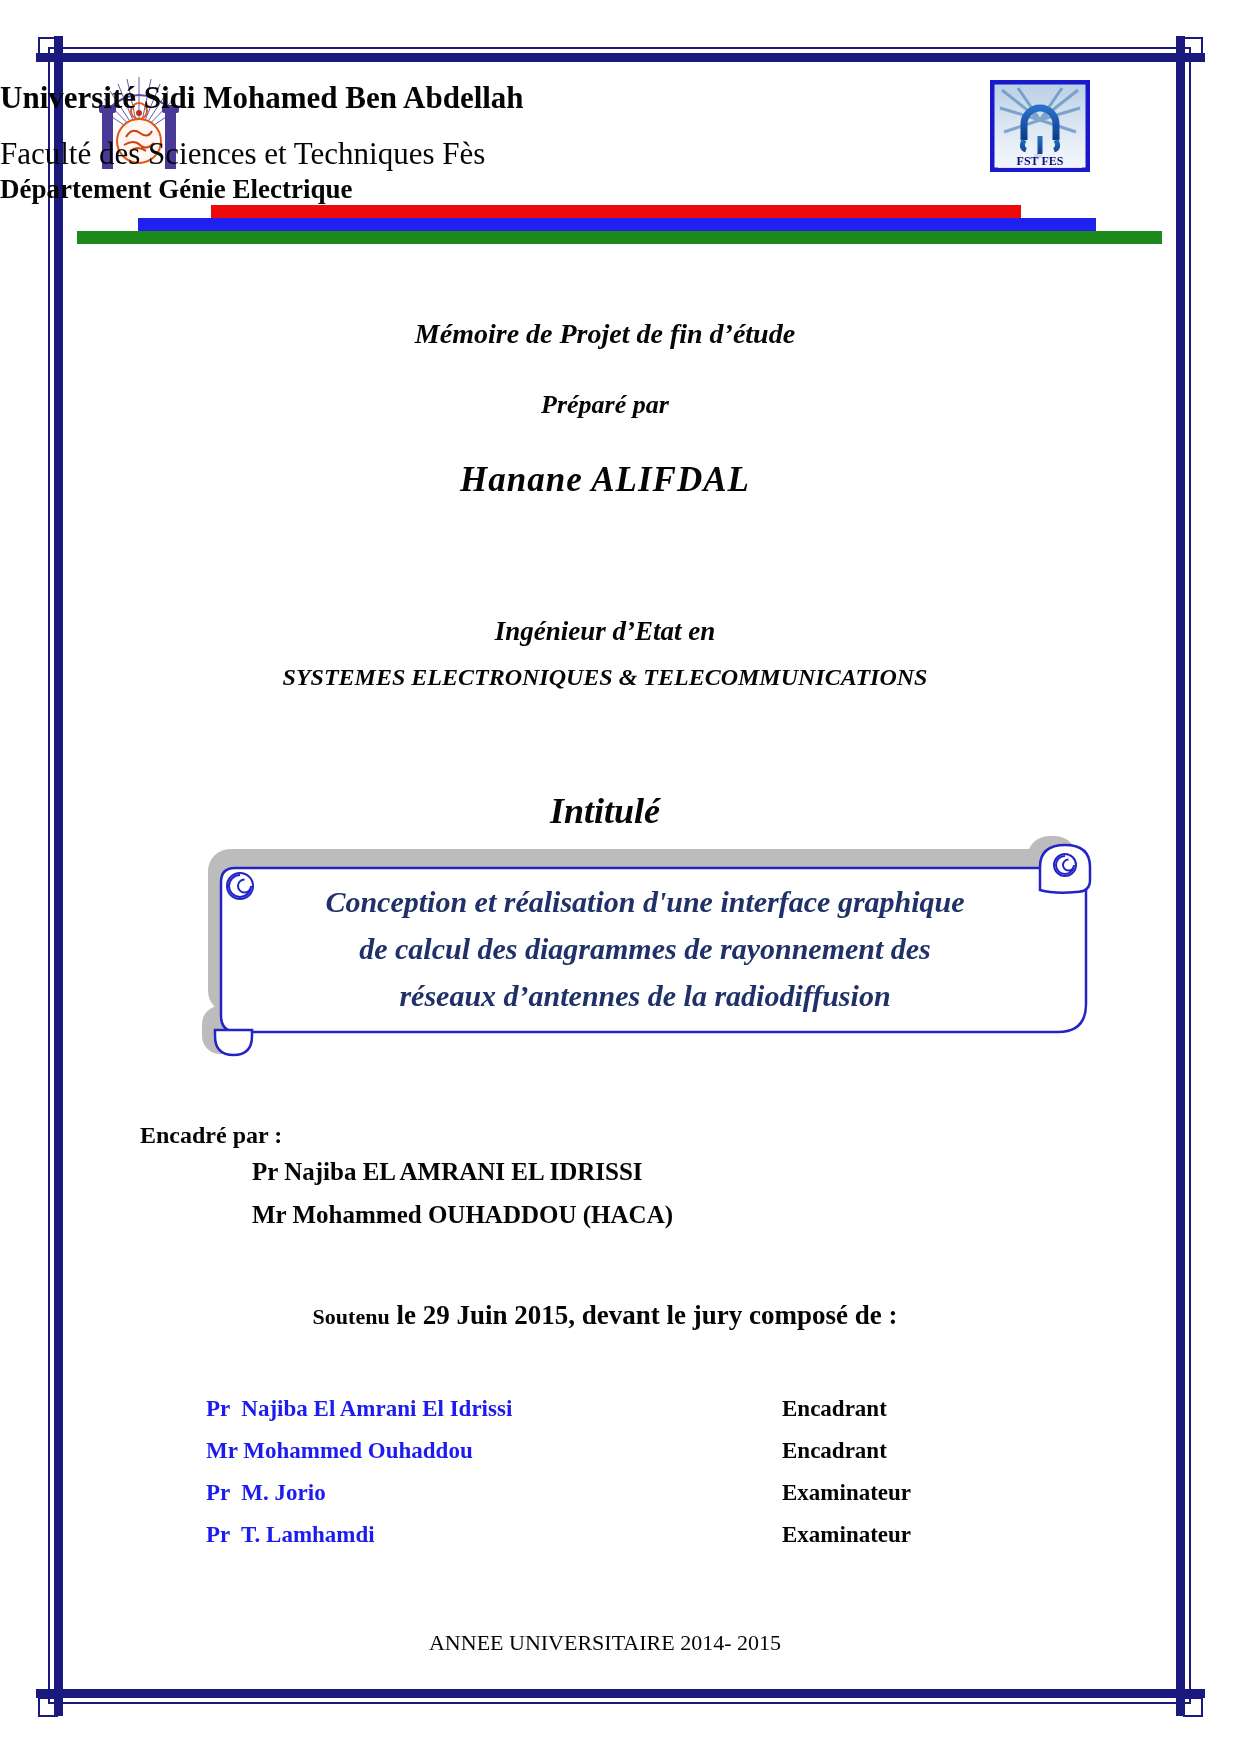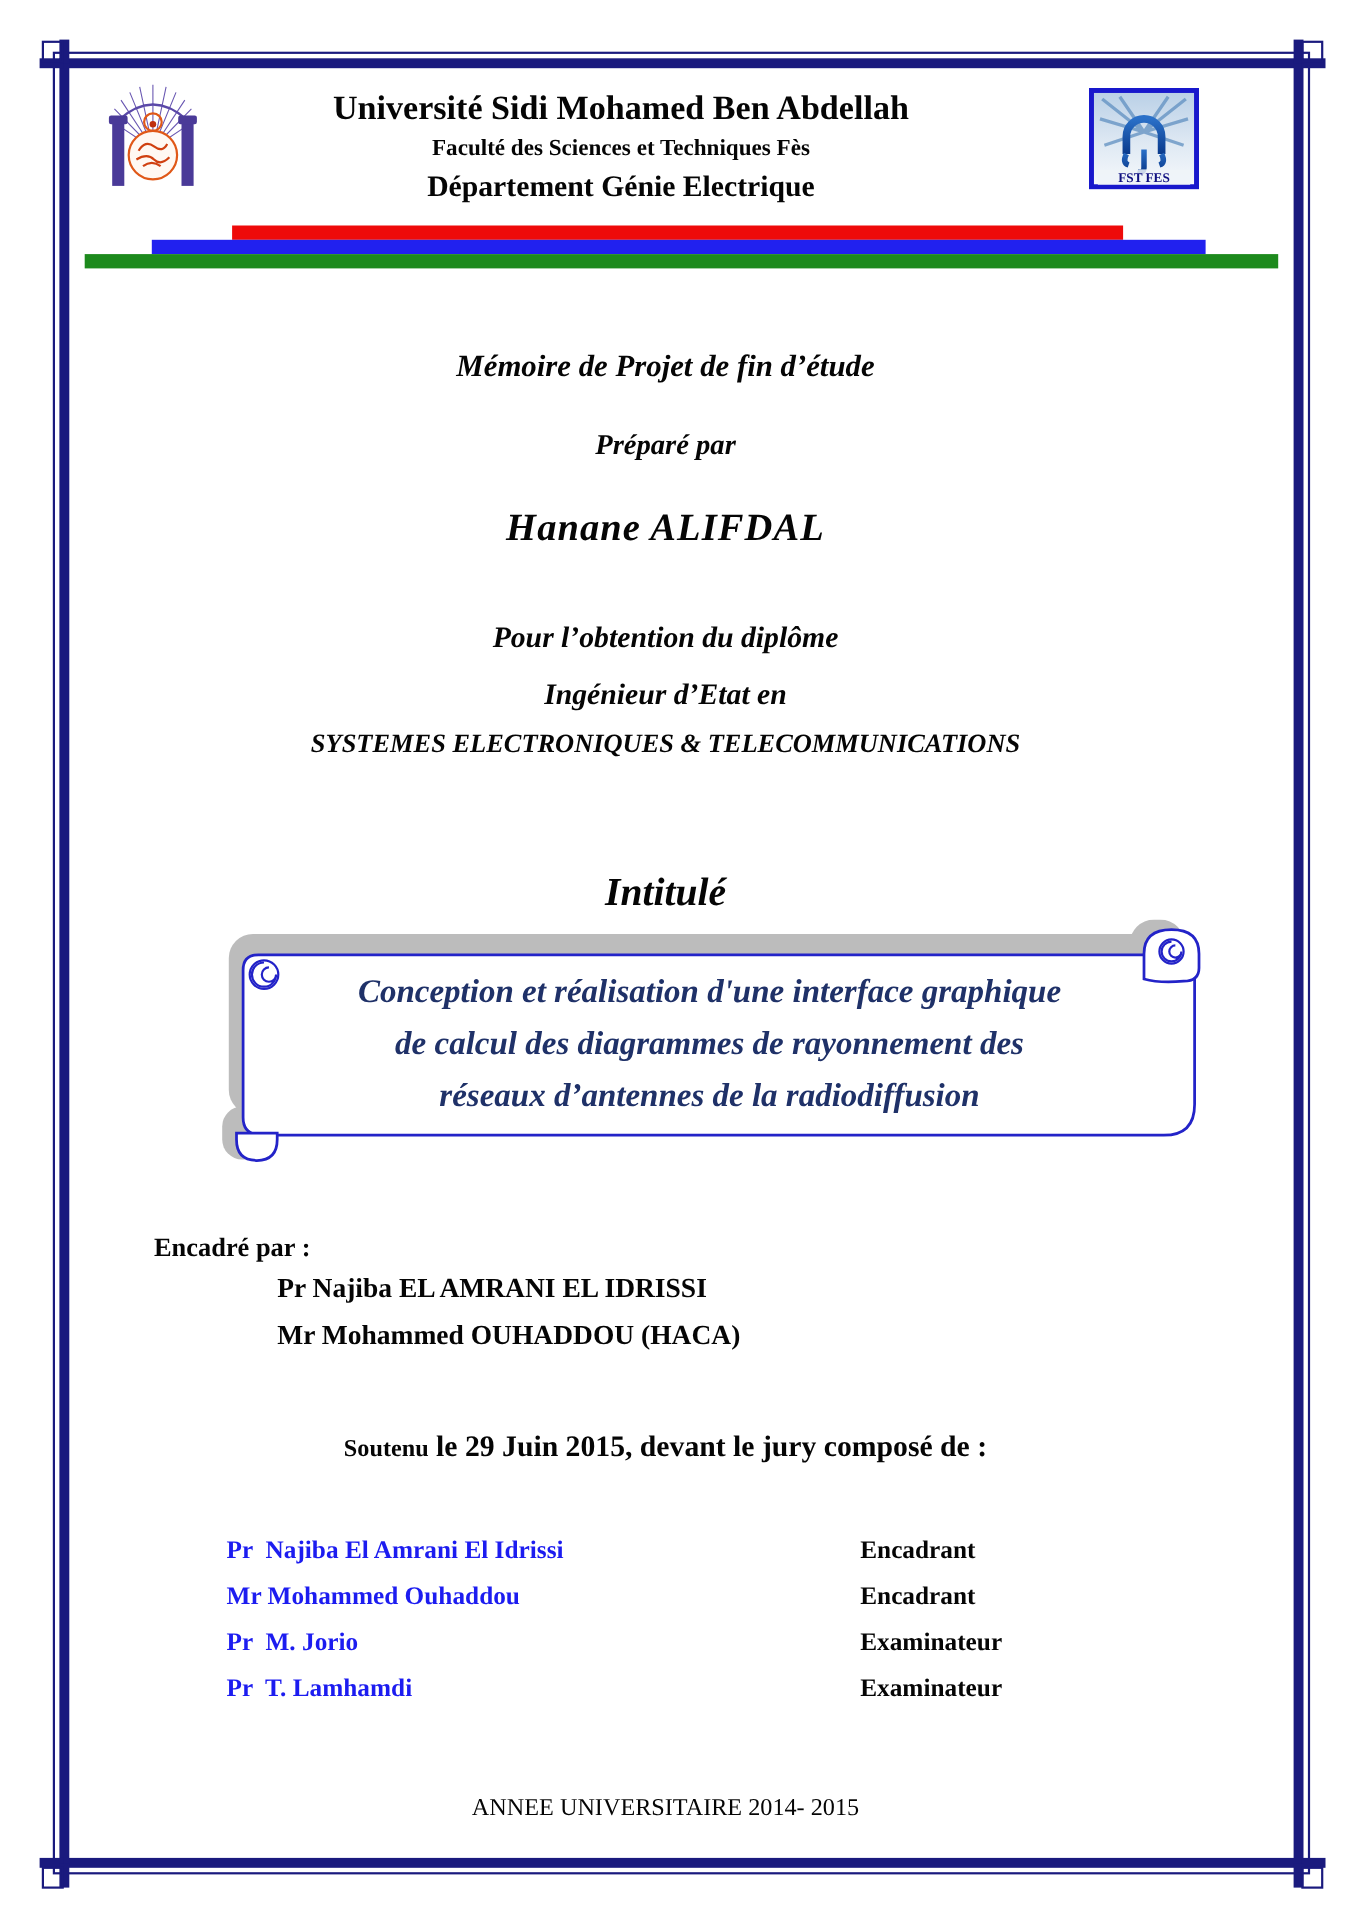--- a/index.html
+++ b/index.html
@@ -15,23 +15,23 @@
     position:absolute;left:48px;top:47px;width:1143px;height:1657px;
     border:2px solid #1a1a7e;box-sizing:border-box;
   }
   .frame-inner{
     position:absolute;left:54px;top:53px;width:1131px;height:1645px;
     border:9px solid #1a1a7e;box-sizing:border-box;
   }
   .stub{position:absolute;background:#1a1a7e;}
   .knot{position:absolute;width:20px;height:20px;border:2px solid #1a1a7e;background:transparent;box-sizing:border-box;}
   
-  .hdr-text{position:absolute;left:0;top:80px;width:1129px;text-align:center;color:#050505;}
+  .hdr-text{position:absolute;left:0;top:80px;width:1129px;color:#050505;}
   .hdr-line1{font-size:31px;font-weight:bold;line-height:36px;}
-  .hdr-line2{font-size:21px;font-weight:bold;line-height:36px;}
+  .hdr-line2{font-size:31px;font-weight:normal;line-height:36px;margin-top:20px;}
   .hdr-line3{font-size:27px;font-weight:bold;line-height:34px;}
   .emblem{position:absolute;left:94px;top:74px;width:90px;height:102px;}
   .fstlogo{position:absolute;left:990px;top:80px;width:100px;height:92px;}
   .bar{position:absolute;}
   .bar-red{left:211px;top:205px;width:810px;height:13px;background:#ee0a0a;}
   .bar-blue{left:138px;top:218px;width:958px;height:13px;background:#2121ef;}
   .bar-green{left:77px;top:231px;width:1085px;height:13px;background:#1d8a1d;}
   
   .cline{position:absolute;left:0;width:1210px;text-align:center;color:#050505;font-weight:bold;font-style:italic;}
   .doc-type{top:318px;font-size:28px;}
@@ -128,21 +128,20 @@
     <div class="hdr-line3">Département Génie Electrique</div>
   </div>
 
   <div class="bar bar-red"></div>
   <div class="bar bar-blue"></div>
   <div class="bar bar-green"></div>
 
   <div class="cline doc-type">Mémoire de Projet de fin d’étude</div>
   <div class="cline author">Hanane ALIFDAL</div>
   <div class="cline prepared">Préparé par</div>
-  <div class="cline diploma1">Pour l’obtention du diplôme</div>
   <div class="cline diploma2">Ingénieur d’Etat en</div>
   <div class="cline program">SYSTEMES ELECTRONIQUES &amp; TELECOMMUNICATIONS</div>
   <div class="cline title-label">Intitulé</div>
 
   <div class="scroll-wrap">
     <svg width="900" height="226" viewBox="0 0 900 226">
       <g fill="#bcbcbc" stroke="none">
         <rect x="10" y="13" width="865" height="164" rx="22"></rect>
         <rect x="829" y="0" width="50" height="48" rx="22"></rect>
         <rect x="4" y="170" width="38" height="48" rx="18"></rect>

